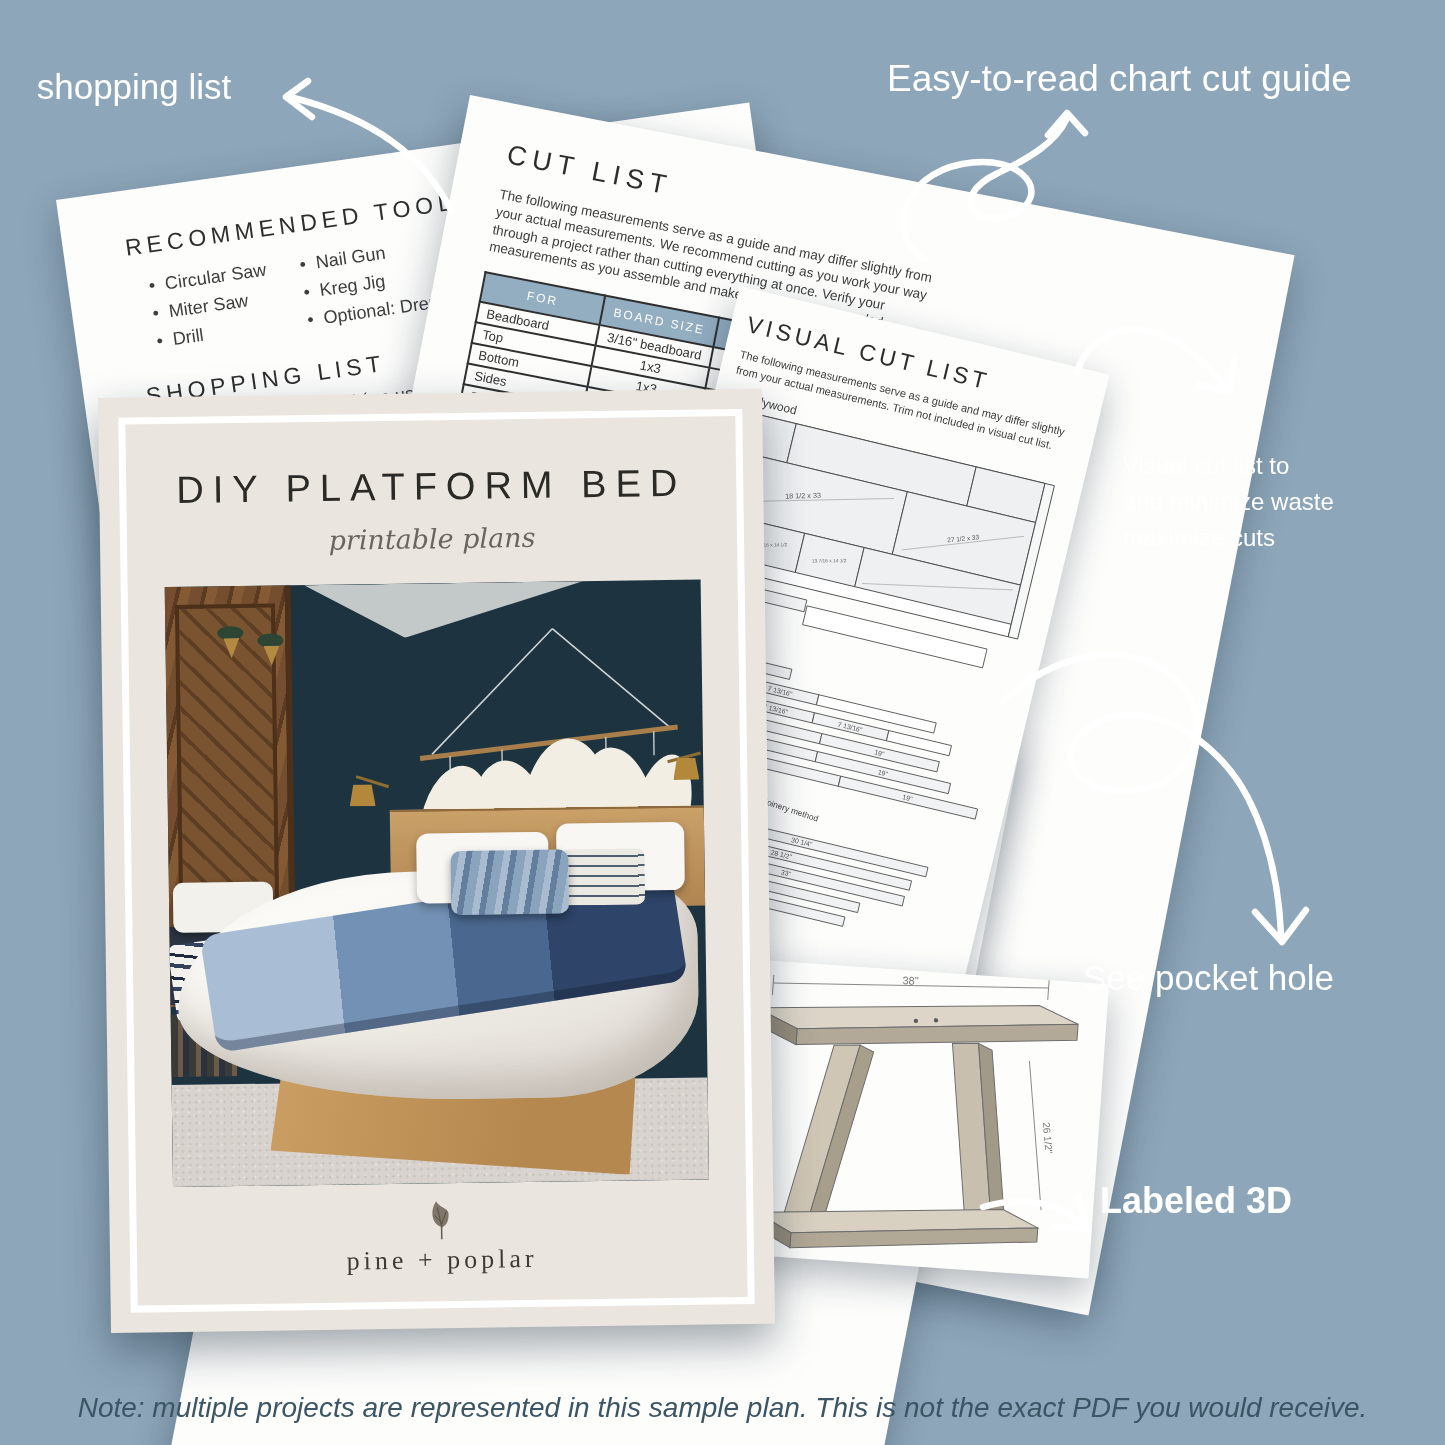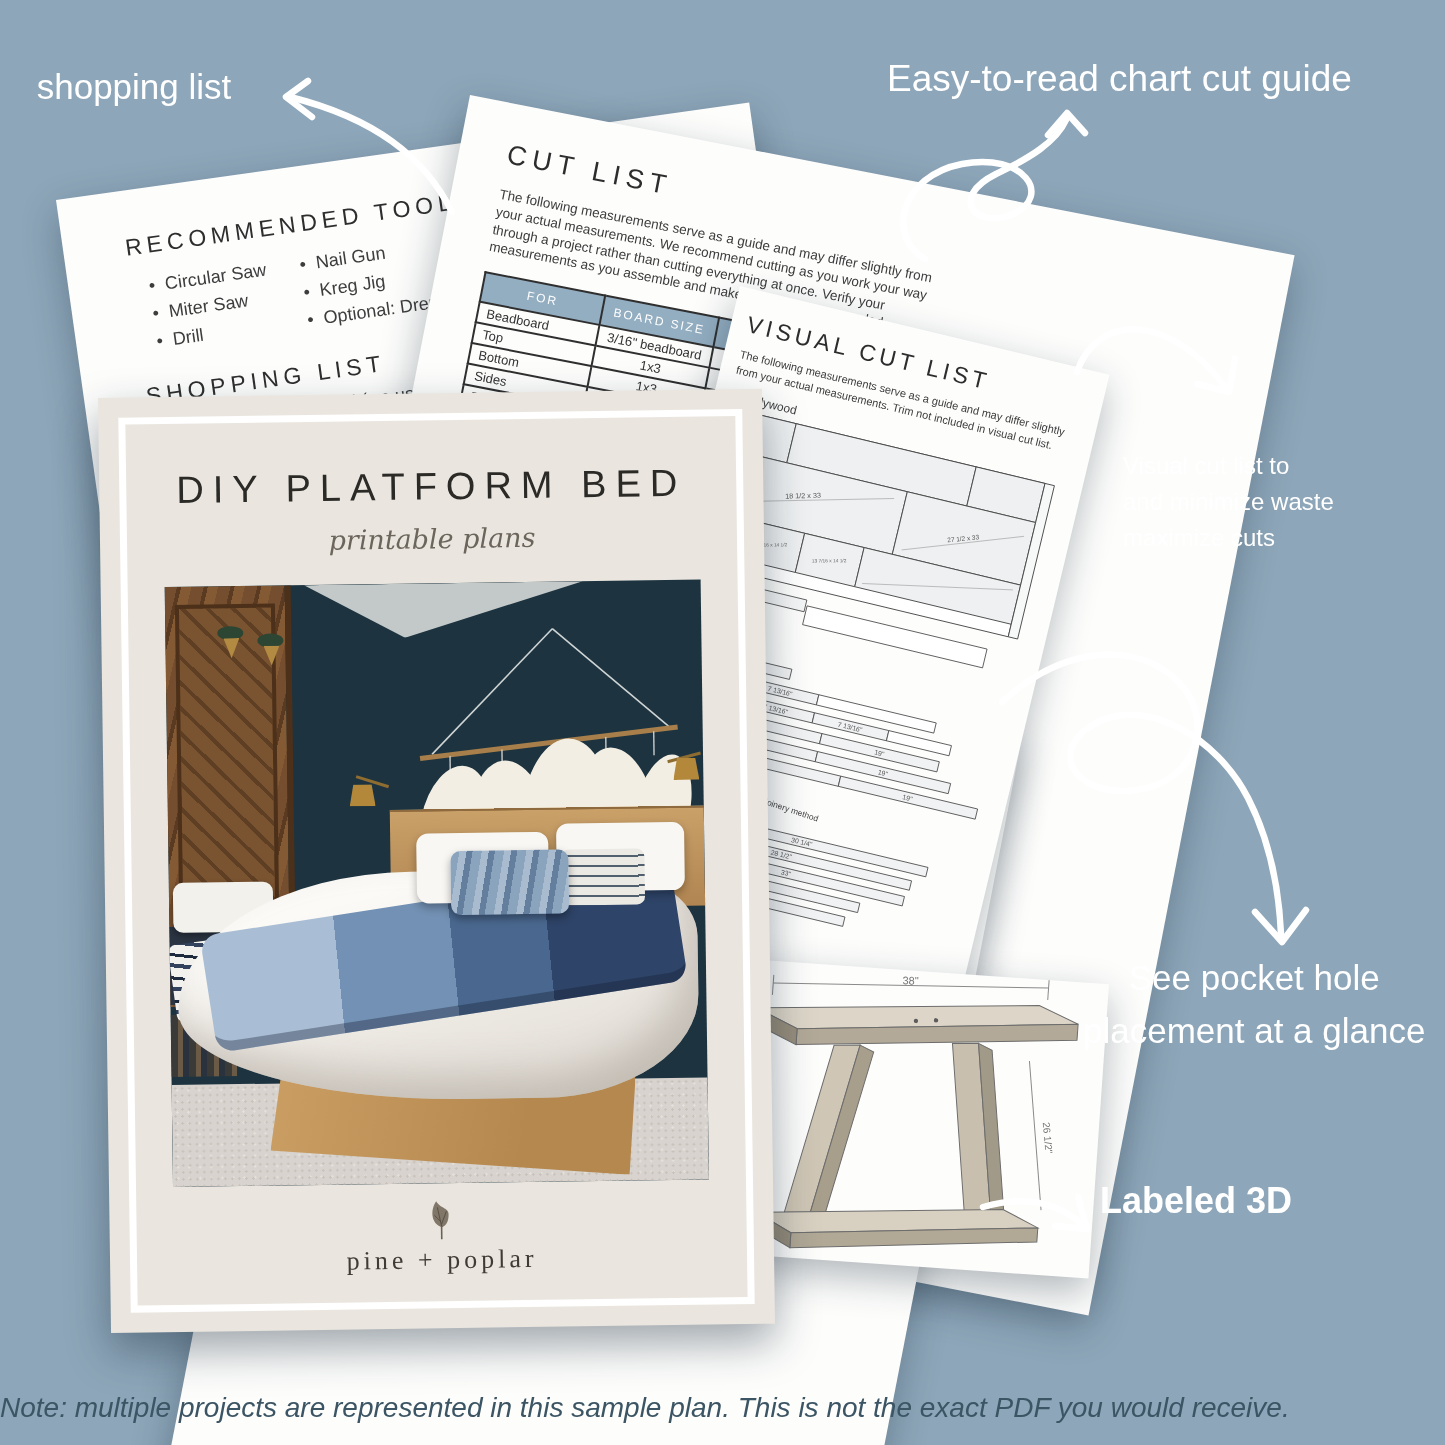--- a/index.html
+++ b/index.html
@@ -99,21 +99,21 @@
   .patpillow{position:absolute;left:392px;top:268px;width:84px;height:56px;border-radius:8px;
      background:repeating-linear-gradient(0deg,#ebe9e3 0 8px,#51606f 8px 10px);}
   
   .anno{position:absolute;color:#ffffff;font-weight:500;z-index:40;}
   #anno-shopping{left:18px;top:64px;width:232px;text-align:center;font-size:35px;line-height:1.32;}
   #anno-chart{left:887px;top:58px;font-size:37px;}
   #anno-visual{left:1123px;top:448px;font-size:24px;line-height:1.5;}
   #anno-pocket{left:1083px;top:952px;font-size:35px;line-height:1.5;text-align:center;}
   #anno-labeled{left:1100px;top:1178px;font-size:36px;line-height:1.28;}
   #anno-labeled b{font-weight:700;margin-top:8px;}
-  #note{position:absolute;left:0;top:1392px;width:100%;text-align:left;font-size:28px;
+  #note{position:absolute;left:0;top:1392px;width:100%;text-align:center;font-size:28px;
      font-style:italic;color:#3c5564;z-index:40;}
   #arrows{position:absolute;left:0;top:0;z-index:30;pointer-events:none;}
   svg text{font-family:"Liberation Sans",sans-serif;}
 </style>
 </head>
 <body>
 
 <div class="page" id="tools">
   <div class="inner">
     <div class="ph1">RECOMMENDED TOOLS</div>
@@ -412,18 +412,17 @@
   <div>shopping list</div>
 </div>
 <div class="anno" id="anno-chart">Easy-to-read chart cut guide</div>
 <div class="anno" id="anno-visual">
   <div>Visual cut list to</div>
   <div>and minimize waste</div>
   <div>maximize  cuts</div>
 </div>
 <div class="anno" id="anno-pocket">
   <div>See pocket hole</div>
-  <div>placement at a glance</div>
 </div>
 <div class="anno" id="anno-labeled">
   <div><b>Labeled 3D</b></div>
 </div>
 <div id="note">Note: multiple projects are represented in this sample plan. This is not the exact PDF you would receive.</div>
 
 </body></html>

